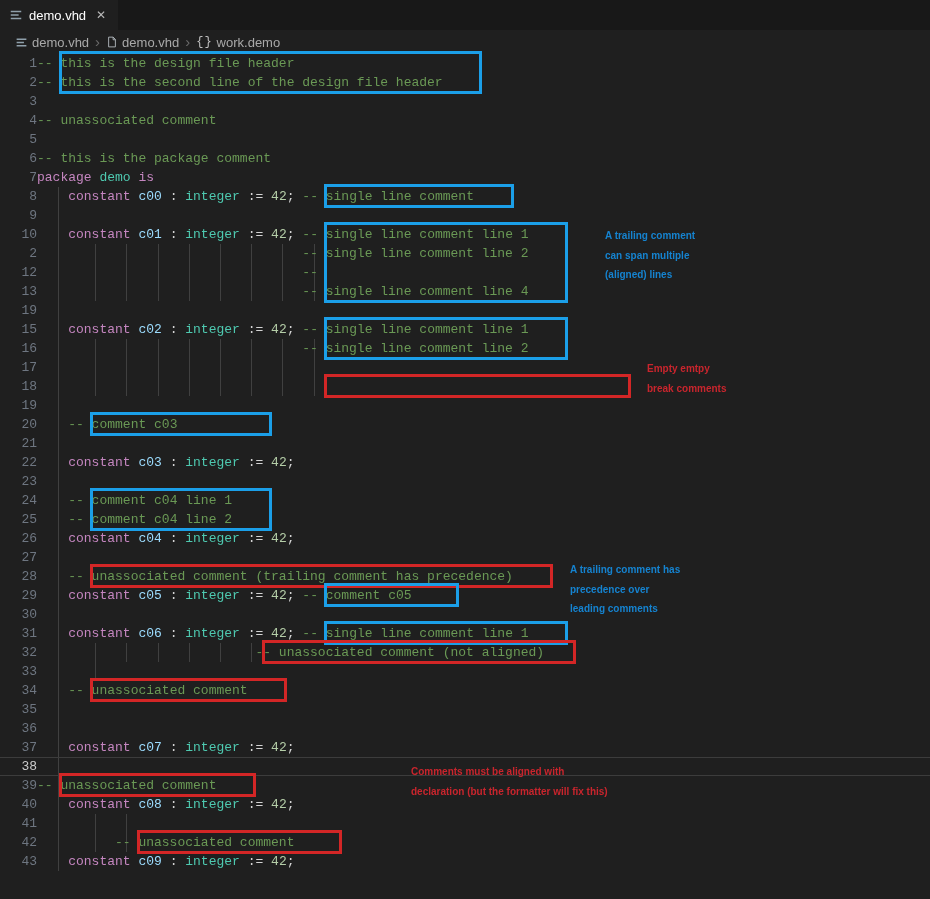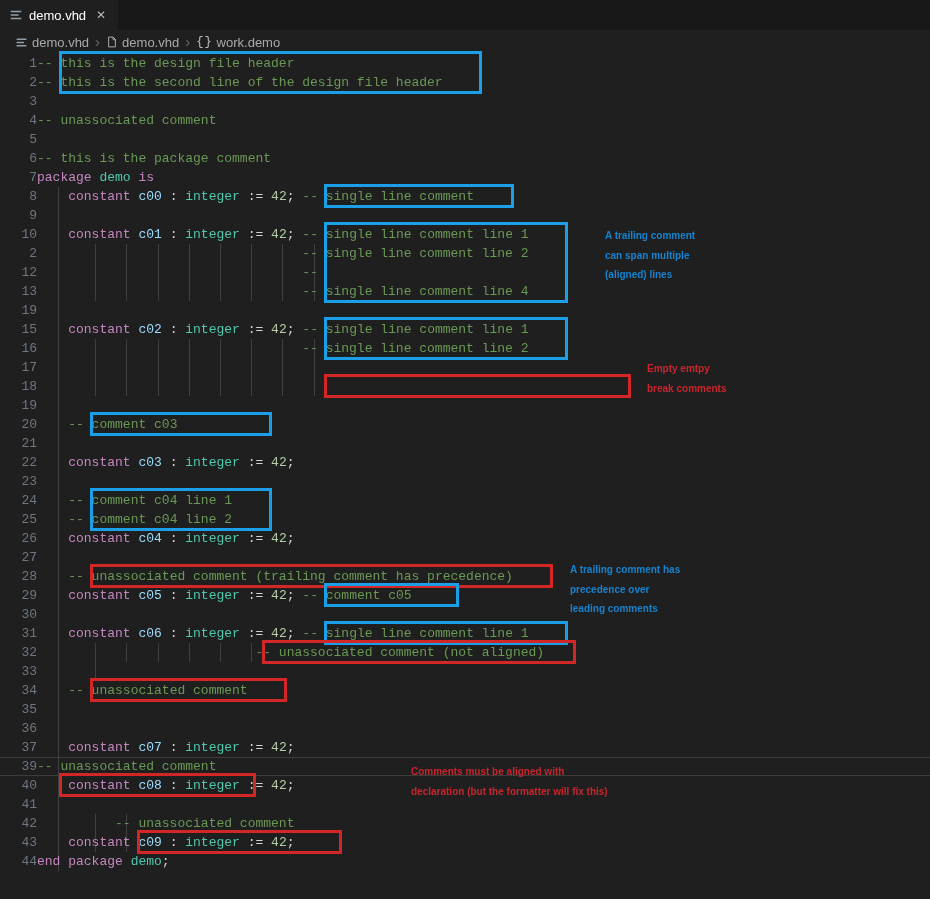--- a/index.html
+++ b/index.html
@@ -306,20 +306,24 @@
     </div>
     <div class="line">
       <span class="ln">36</span>
       <span class="code"></span>
     </div>
     <div class="line">
       <span class="ln">37</span>
       <span class="code"><span>    </span><span class="tok-k">constant</span><span> </span><span class="tok-i">c07</span><span> : </span><span class="tok-t">integer</span><span> := </span><span class="tok-n">42</span><span>;</span></span>
     </div>
     <div class="line">
+      <span class="ln act">38</span>
+      <span class="code"></span>
+    </div>
+    <div class="line">
       <span class="ln">39</span>
       <span class="code"><span class="tok-c">-- unassociated comment</span></span>
     </div>
     <div class="line">
       <span class="ln">40</span>
       <span class="code"><span>    </span><span class="tok-k">constant</span><span> </span><span class="tok-i">c08</span><span> : </span><span class="tok-t">integer</span><span> := </span><span class="tok-n">42</span><span>;</span></span>
     </div>
     <div class="line">
       <span class="ln">41</span>
       <span class="code"></span>
@@ -328,24 +332,20 @@
     <div class="guide" style="left: 126.4px; top: 760px; height: 19px;"></div>
     <div class="line">
       <span class="ln">42</span>
       <span class="code"><span>          </span><span class="tok-c">-- unassociated comment</span></span>
     </div>
     <div class="guide" style="left: 95.2px; top: 779px; height: 19px;"></div>
     <div class="guide" style="left: 126.4px; top: 779px; height: 19px;"></div>
     <div class="line">
       <span class="ln">43</span>
       <span class="code"><span>    </span><span class="tok-k">constant</span><span> </span><span class="tok-i">c09</span><span> : </span><span class="tok-t">integer</span><span> := </span><span class="tok-n">42</span><span>;</span></span>
-    </div>
-    <div class="line">
-      <span class="ln">44</span>
-      <span class="code"><span class="tok-k">end</span><span> </span><span class="tok-k">package</span><span> </span><span class="tok-t">demo</span><span>;</span></span>
     </div>
     <div class="abox blue" style="left: 59px; top: -3px; width: 423.4px; height: 43px;"></div>
     <div class="abox blue" style="left: 324.2px; top: 130px; width: 189.4px; height: 24px;"></div>
     <div class="abox blue" style="left: 324.2px; top: 168px; width: 244px; height: 81px;"></div>
     <div class="abox blue" style="left: 324.2px; top: 263px; width: 244px; height: 43px;"></div>
     <div class="abox red" style="left: 324.2px; top: 320px; width: 306.4px; height: 24px;"></div>
     <div class="abox blue" style="left: 90.2px; top: 358px; width: 181.6px; height: 24px;"></div>
     <div class="abox blue" style="left: 90.2px; top: 434px; width: 181.6px; height: 43px;"></div>
     <div class="abox red" style="left: 90.2px; top: 510px; width: 462.4px; height: 24px;"></div>
     <div class="abox blue" style="left: 324.2px; top: 529px; width: 134.8px; height: 24px;"></div>

